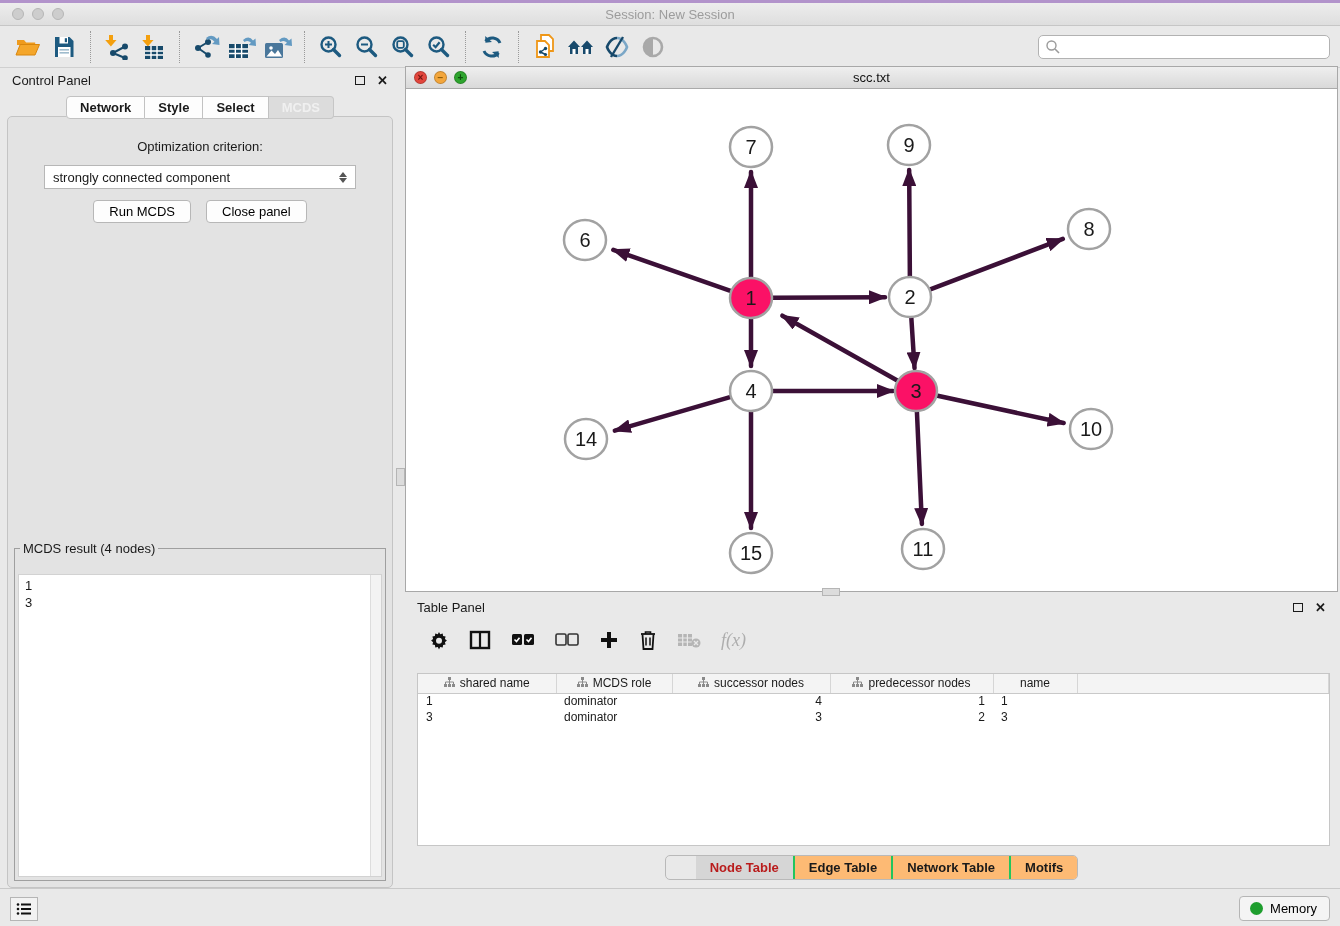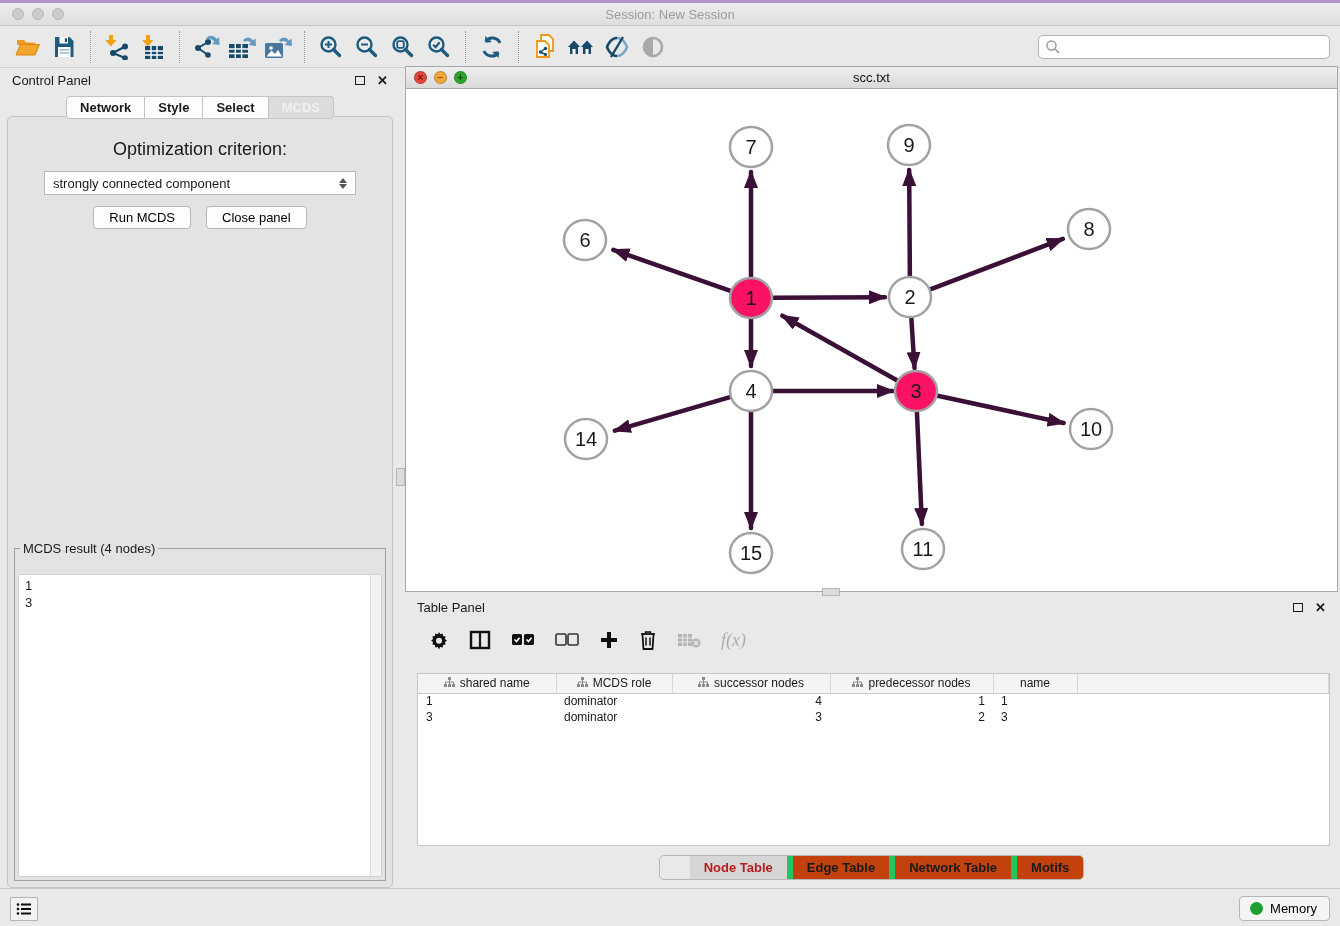--- a/index.html
+++ b/index.html
@@ -52,21 +52,21 @@
     padding:3px 13px; font-size:13px; font-weight:bold; color:#1a1a1a;
   }
   .cp-tab:first-child { border-left:1px solid #c2c2c2; border-radius:4px 0 0 4px; }
   .cp-tab:last-child { border-radius:0 4px 4px 0; }
   .cp-tab.active { background:#dcdcdc; color:#f0f0f0; font-weight:bold; border-color:#c6c6c6; }
 
   .cp-inner {
     position:absolute; left:7px; right:7px; top:48px; bottom:0px;
     background:#e3e3e3; border:1px solid #c4c4c4; border-radius:5px;
   }
-  .opt-label { text-align:center; margin-top:22px; font-size:18px; }
+  .opt-label { text-align:center; margin-top:22px; font-size:13px; }
   .select-box {
     margin:11px 36px 0 36px; height:24px; background:#fff;
     border:1px solid #b7b7b7; border-radius:0;
     display:flex; align-items:center; padding:0 8px; font-size:13px;
   }
   .select-box .sel-text { flex:1; }
   .stepper { display:flex; flex-direction:column; align-items:center; gap:1px; }
   .stepper i { width:0; height:0; border-left:4px solid transparent; border-right:4px solid transparent; display:block; }
   .stepper .up { border-bottom:5px solid #555; }
   .stepper .dn { border-top:5px solid #555; }
@@ -120,21 +120,21 @@
     background:#f4f4f4; border-right:1px solid #d6d6d6; border-bottom:1px solid #c9c9c9;
     font-weight:normal; height:19px; text-align:center; white-space:nowrap; overflow:hidden;
   }
   table.node-table th .hdr-inner { display:inline-flex; align-items:center; gap:5px; }
   table.node-table td { height:16px; padding:0 8px; white-space:nowrap; overflow:hidden; }
   td.col0, td.col1, td.col4 { text-align:left; }
   td.col2, td.col3 { text-align:right; }
 
   .tp-tabs { position:absolute; bottom:8px; left:0; right:0; display:flex; justify-content:center; }
   .tp-tabgroup { display:flex; border:1px solid #b9b9b9; border-radius:5px; overflow:hidden; }
-  .tp-tab { background:#c2410c; padding:4px 14px; font-size:13px; font-weight:bold; border-left:6px solid #22c55e; }
+  .tp-tab { background:#fdba74; padding:4px 14px; font-size:13px; font-weight:bold; border-left:2px solid #22c55e; }
   .tp-tab:first-child { border-left:none; }
   .tp-tab.active { background:#d6d6d6; color:#b91c1c;margin-left:30px; }
 
   
   .status-bar { position:absolute; left:0; right:0; bottom:0; height:38px; border-top:1px solid #c9c9c9; background:#e9e9e9; }
   .list-btn { position:absolute; left:10px; top:8px; width:28px; height:24px; background:#f2f2f2; border:1px solid #b5b5b5; display:flex; align-items:center; justify-content:center; }
   .memory-btn {
     position:absolute; right:10px; top:7px; height:25px; padding:0 12px 0 10px;
     background:#f4f4f4; border:1px solid #b5b5b5; border-radius:4px;
     display:flex; align-items:center; gap:7px; font-size:13px;

